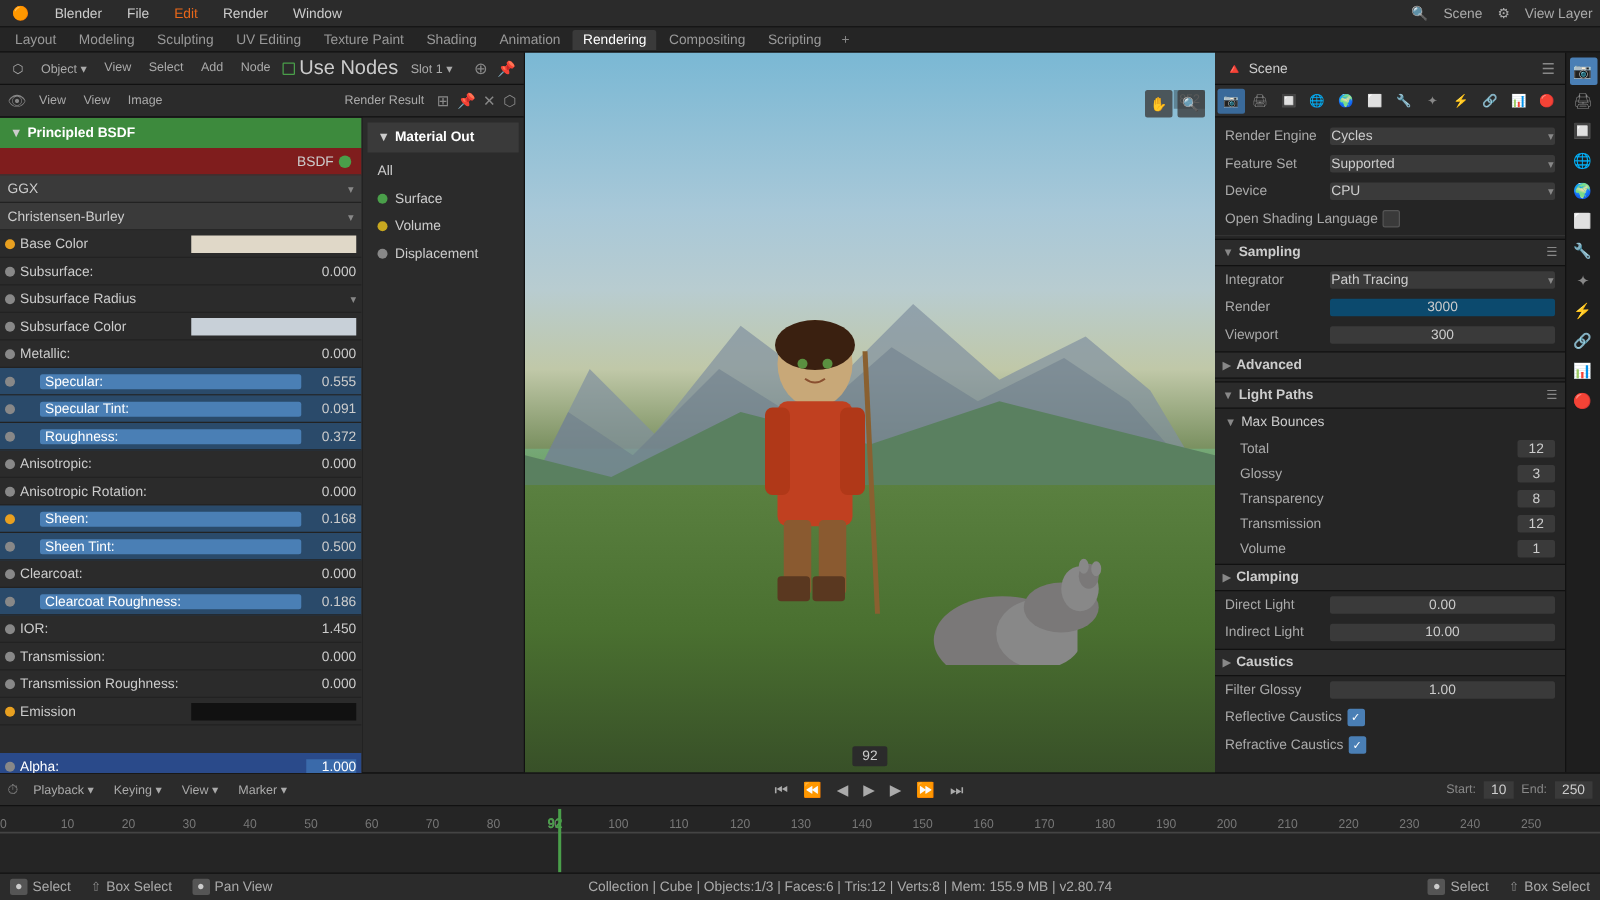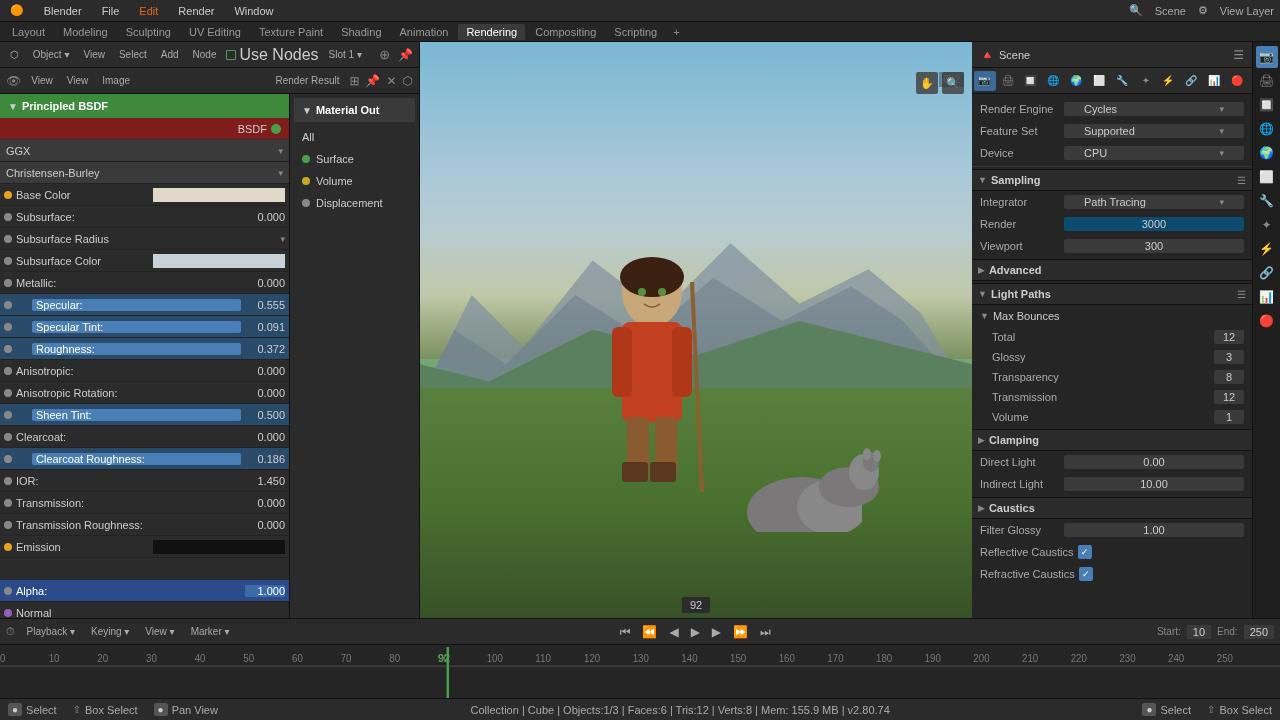--- a/index.html
+++ b/index.html
@@ -277,21 +277,21 @@
     }
     .prop-label {
       color: #aaa;
       font-size: 11px;
       min-width: 80px;
     }
     .prop-value {
       color: #ccc;
       font-size: 11px;
       background: #3a3a3a;
-      padding: 1px 20px;
+      padding: 1px 1px;
       border-radius: 2px;
       flex: 1;
       text-align: center;
     }
     .prop-value.blue-bg {
       background: #0c4a6e;
     }
     .section-header {
       display: flex;
       align-items: center;
@@ -589,20 +589,25 @@
           <span class="bsdf-label">Anisotropic:</span>
           <span class="bsdf-value">0.000</span>
         </div>
 
         <div class="bsdf-row">
           <div class="bsdf-dot dot-gray"></div>
           <span class="bsdf-label">Anisotropic Rotation:</span>
           <span class="bsdf-value">0.000</span>
         </div>
 
+        <div class="bsdf-row bsdf-row-highlight">
+          <div class="bsdf-dot dot-yellow"></div>
+          <span class="bsdf-label highlighted">Sheen:</span>
+          <span class="bsdf-value">0.168</span>
+        </div>
 
         <div class="bsdf-row bsdf-row-highlight">
           <div class="bsdf-dot dot-gray"></div>
           <span class="bsdf-label highlighted">Sheen Tint:</span>
           <span class="bsdf-value">0.500</span>
         </div>
 
         <div class="bsdf-row">
           <div class="bsdf-dot dot-gray"></div>
           <span class="bsdf-label">Clearcoat:</span>
@@ -795,20 +800,24 @@
       </div>
 
       <div class="prop-row">
         <span class="prop-label">Device</span>
         <div class="prop-value" style="display:flex;align-items:center;justify-content:space-between;">
           <span>CPU</span>
           <span class="dd-arrow">▾</span>
         </div>
       </div>
 
+      <div class="prop-row">
+        <span class="prop-label">Open Shading Language</span>
+        <div class="checkbox-off"></div>
+      </div>
 
       <div class="divider-h"></div>
 
       <div class="section-header">
         <span class="section-arrow">▼</span>
         <span class="section-title">Sampling</span>
         <div style="flex:1"></div>
         <span style="color:#888;font-size:10px;">☰</span>
       </div>
 

